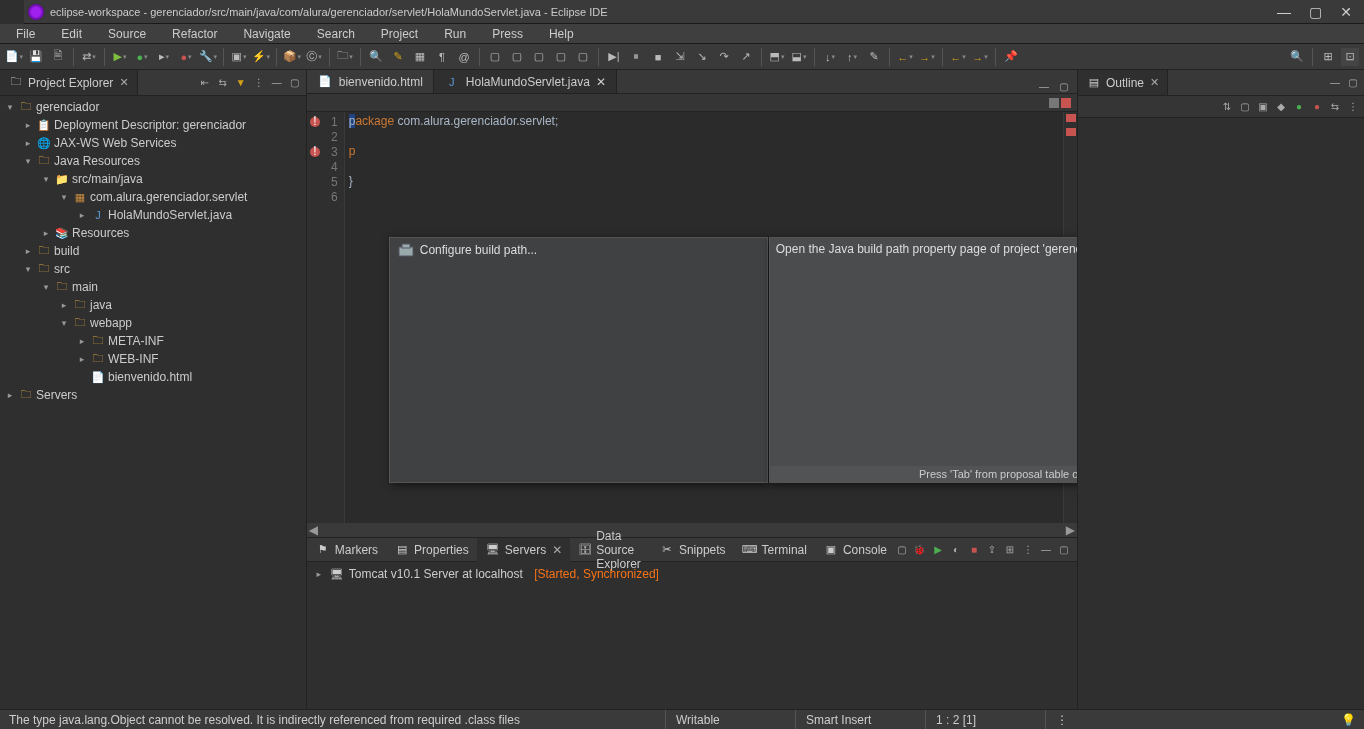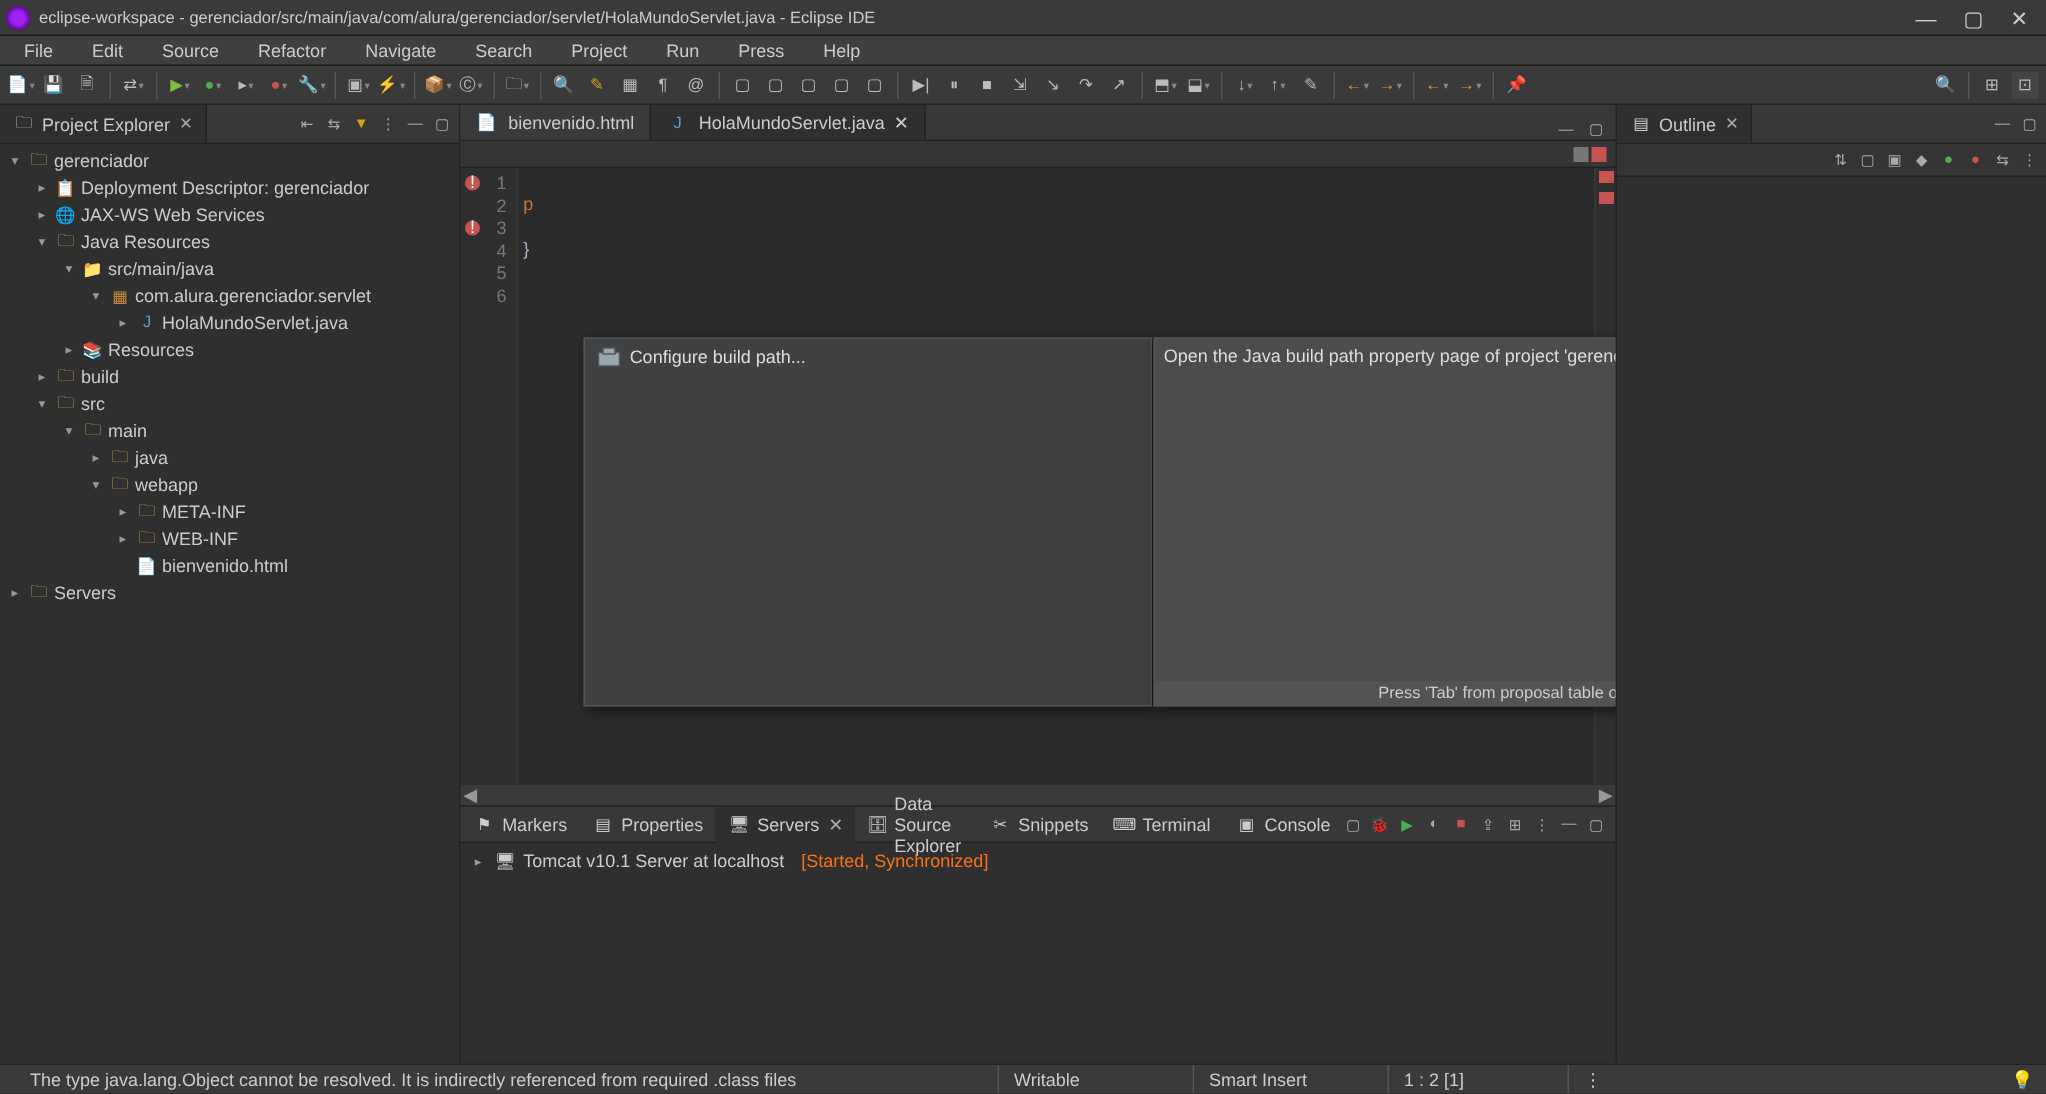--- a/index.html
+++ b/index.html
@@ -1,17 +1,17 @@
 <!DOCTYPE html>
 <html><head>
 <meta charset="utf-8">
 <style>
 * { margin: 0; padding: 0; box-sizing: border-box; font-family: "Segoe UI", Tahoma, sans-serif; font-size: 12px; }
 body { background: #2f2f2f; color: #ccc; width: 1364px; height: 729px; overflow: hidden; display: flex; flex-direction: column; }
-.titlebar { background: #3a3a3a; height: 24px; display: flex; align-items: center; padding: 0 4px; border-bottom: 1px solid #1a1a1a; }
+.titlebar { background: #3a3a3a; height: 24px; display: flex; align-items: center; padding: 0 4px; border-bottom: 1px solid #1a1a1a; margin-left: 24px; }
 .titlebar .icon { width: 16px; height: 16px; background: radial-gradient(circle,#a020f0 40%,#4b0082 80%); border-radius: 50%; margin-right: 6px; }
 .titlebar .title { flex: 1; color: #ccc; font-size: 11px; }
 .window-controls { display: flex; gap: 18px; padding-right: 8px; }
 .window-controls span { color: #ccc; font-size: 14px; cursor: pointer; }
 .menubar { background: #3f3f3f; height: 20px; display: flex; align-items: center; padding: 0 4px; gap: 2px; border-bottom: 1px solid #1a1a1a; }
 .menubar .menu-item { padding: 2px 12px; color: #ccc; cursor: pointer; }
 .toolbar { background: #3a3a3a; height: 26px; display: flex; align-items: center; padding: 0 4px; gap: 2px; border-bottom: 1px solid #222; }
 .tbtn { width: 18px; height: 18px; display: flex; align-items: center; justify-content: center; cursor: pointer; color: #bbb; font-size: 11px; margin: 0 1px; }
 .tbtn.dd::after { content: "▾"; font-size: 7px; margin-left: 1px; color: #888; }
 .tsep { width: 1px; height: 18px; background: #555; margin: 0 3px; }
@@ -46,40 +46,40 @@
 .gutter .line { height: 15px; display: flex; align-items: center; justify-content: flex-end; padding-right: 6px; color: #777; font-size: 11px; position: relative; }
 .gutter .error { position: absolute; left: 2px; width: 12px; height: 12px; }
 .code { flex: 1; padding-top: 2px; color: #a9b7c6; font-family: Consolas, monospace; font-size: 12px; position: relative; }
 .code .line { height: 15px; padding-left: 4px; white-space: pre; }
 .kw { color: #cc7832; }
 .pkg-txt { color: #a9b7c6; }
 .ov-ruler { width:14px; background:#2f2f2f; border-left:1px solid #3a3a3a; position:relative;}
 .err-mark{position:absolute;right:1px;width:10px;height:8px;background:#c75450;}
 .hscroll { height: 14px; background: #3a3a3a; display:flex; align-items:center; justify-content:space-between; padding:0 2px; color:#999; font-size:9px;}
 
-.popup { position: absolute; background: #3f4143; border: 1px solid #555; box-shadow: 2px 2px 8px rgba(0,0,0,0.6); z-index: 100; }
+.popup { position: absolute; background: #3f4143; border: 1px solid #555; box-shadow: 2px 2px 8px rgba(0,0,0,0.6); z-index: 100; margin-top: 12px; }
 .popup-left { left: 44px; top: 113px; width: 379px; height: 246px; }
 .popup-left .item { display: flex; align-items: center; gap: 6px; padding: 4px 8px; color: #ddd; }
 .popup-left .item .picon { width:16px; height:16px; }
 .popup-right { left: 424px; top: 113px; width: 390px; height: 246px; padding: 4px 6px; color: #ddd; background:#4a4c4e; border:1px solid #555;}
 .popup-footer { position: absolute; bottom: 0; right: 0; left:0; text-align:right; padding: 2px 6px; color: #ccc; background:#515355; font-size:11px;}
 
 .bottom-panel { height: 172px; border-top: 1px solid #222; display: flex; flex-direction: column; background:#2f2f2f;}
 .bottom-tabs { height: 24px; background: #383838; display: flex; align-items: center; border-bottom: 1px solid #222; }
 .btab { display: flex; align-items: center; gap: 4px; padding: 4px 8px; color: #ccc; cursor: pointer; }
 .btab.active { background: #2f2f2f; }
 .btab .close { color:#aaa; margin-left:2px; }
 .bottom-toolbar { margin-left:auto; display:flex; gap:4px; padding-right:6px; align-items:center;}
 .bottom-body { flex:1; padding:4px 6px; color:#ccc; }
 .server-line { display:flex; align-items:center; gap:4px; }
 .server-status { color:#f97316; }
 
 .statusbar { height: 20px; background: #3a3a3a; border-top: 1px solid #222; display: flex; align-items: center; color: #ccc; }
 .statusbar .cell { padding: 0 10px; height:100%; display:flex; align-items:center; border-left:1px solid #555; }
-.statusbar .msg { flex: 0 0 665px; padding-left: 20px; }
+.statusbar .msg { flex: 0 0 665px; padding-left: 9px; }
 .bulb { margin-left:auto; padding-right:8px; color:#d4c25a;}
 
 svg { display:block; }
 .outline-body{padding:4px 8px; color:#999;}
 .editor-breadcrumb{height:18px;background:#353535;border-bottom:1px solid #222;display:flex;align-items:center;padding:0 6px;color:#aaa;font-size:11px;position:relative;}
 .editor-breadcrumb .right-sq{position:absolute;right:6px;display:flex;gap:2px;}
 .sq{width:10px;height:10px;}
 </style>
 </head>
 <body>
@@ -325,20 +325,21 @@
             <span>4</span>
           </div>
         <div class="line">
             <span>5</span>
           </div>
         <div class="line">
             <span>6</span>
           </div>
       </div>
       <div class="code">
+        <div class="line"><span style="background:#214283">p</span><span class="kw">ackage</span><span class="pkg-txt"> com.alura.gerenciador.servlet;</span></div>
         <div class="line"></div>
         <div class="line"><span class="kw">p</span></div>
         <div class="line"></div>
         <div class="line"><span>}</span></div>
         <div class="line"></div>
 
         <div class="popup popup-left">
           <div class="item">
             <span class="picon">
                 <svg viewBox="0 0 16 16">

